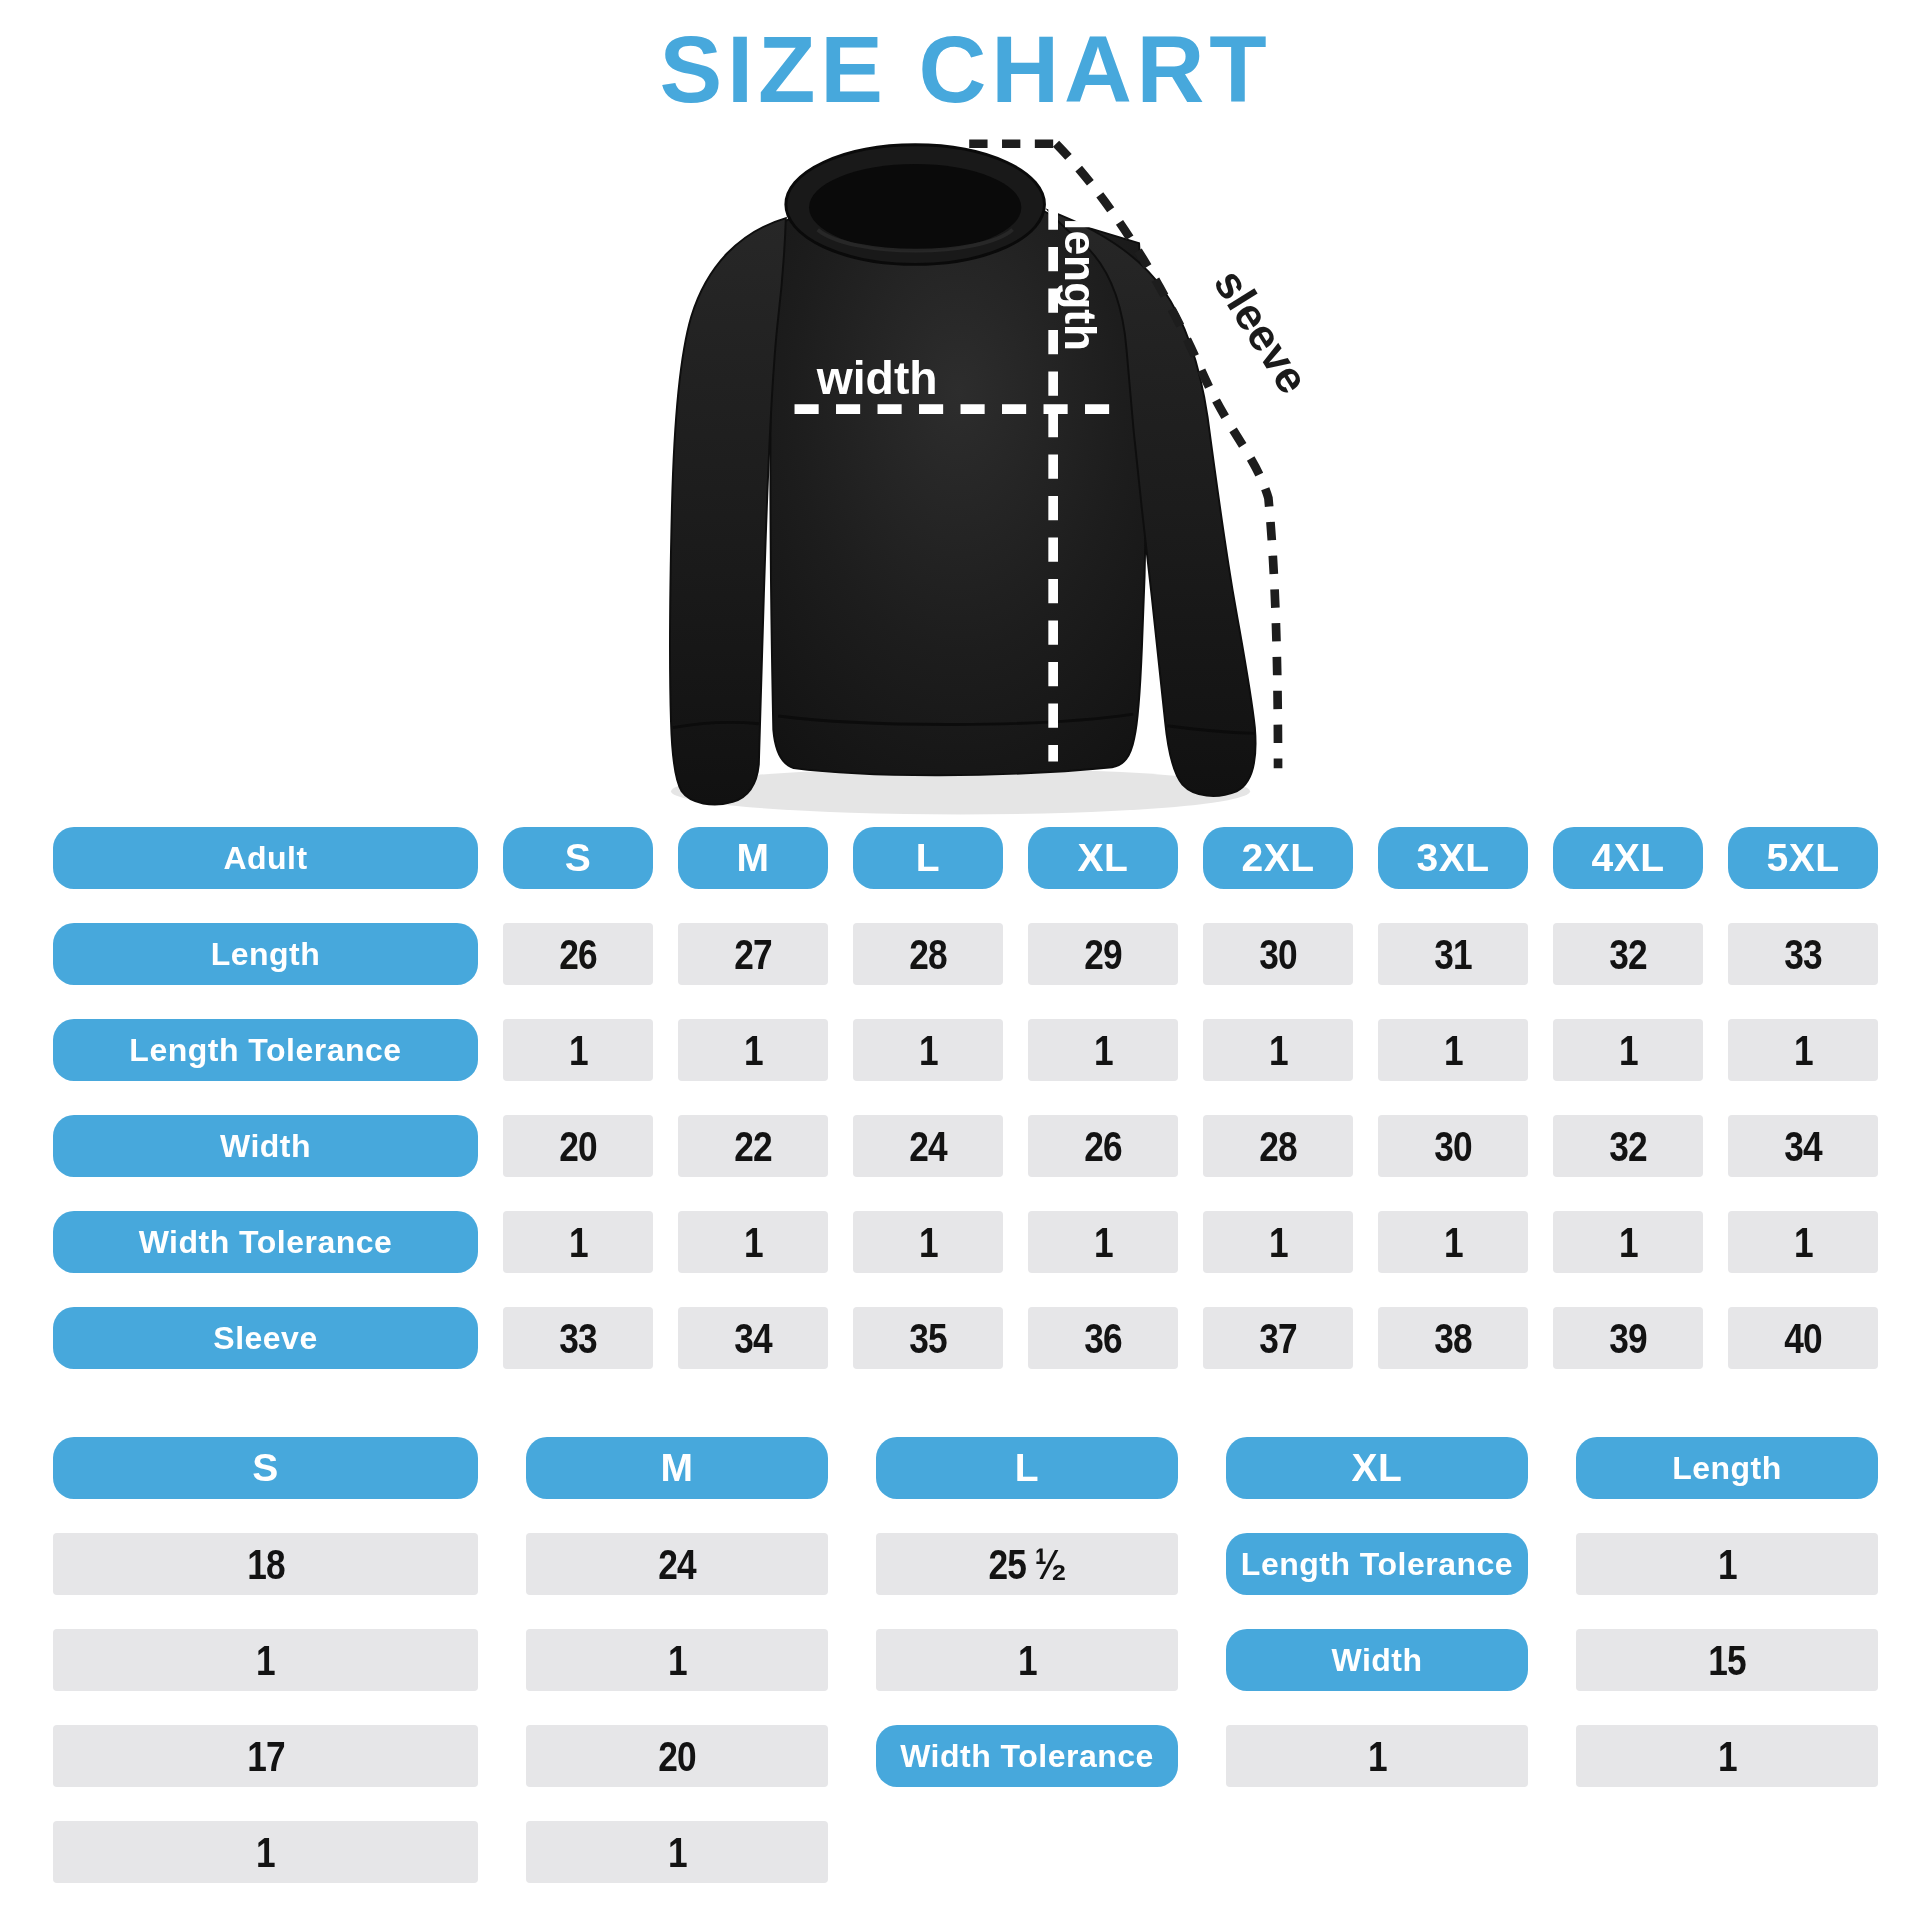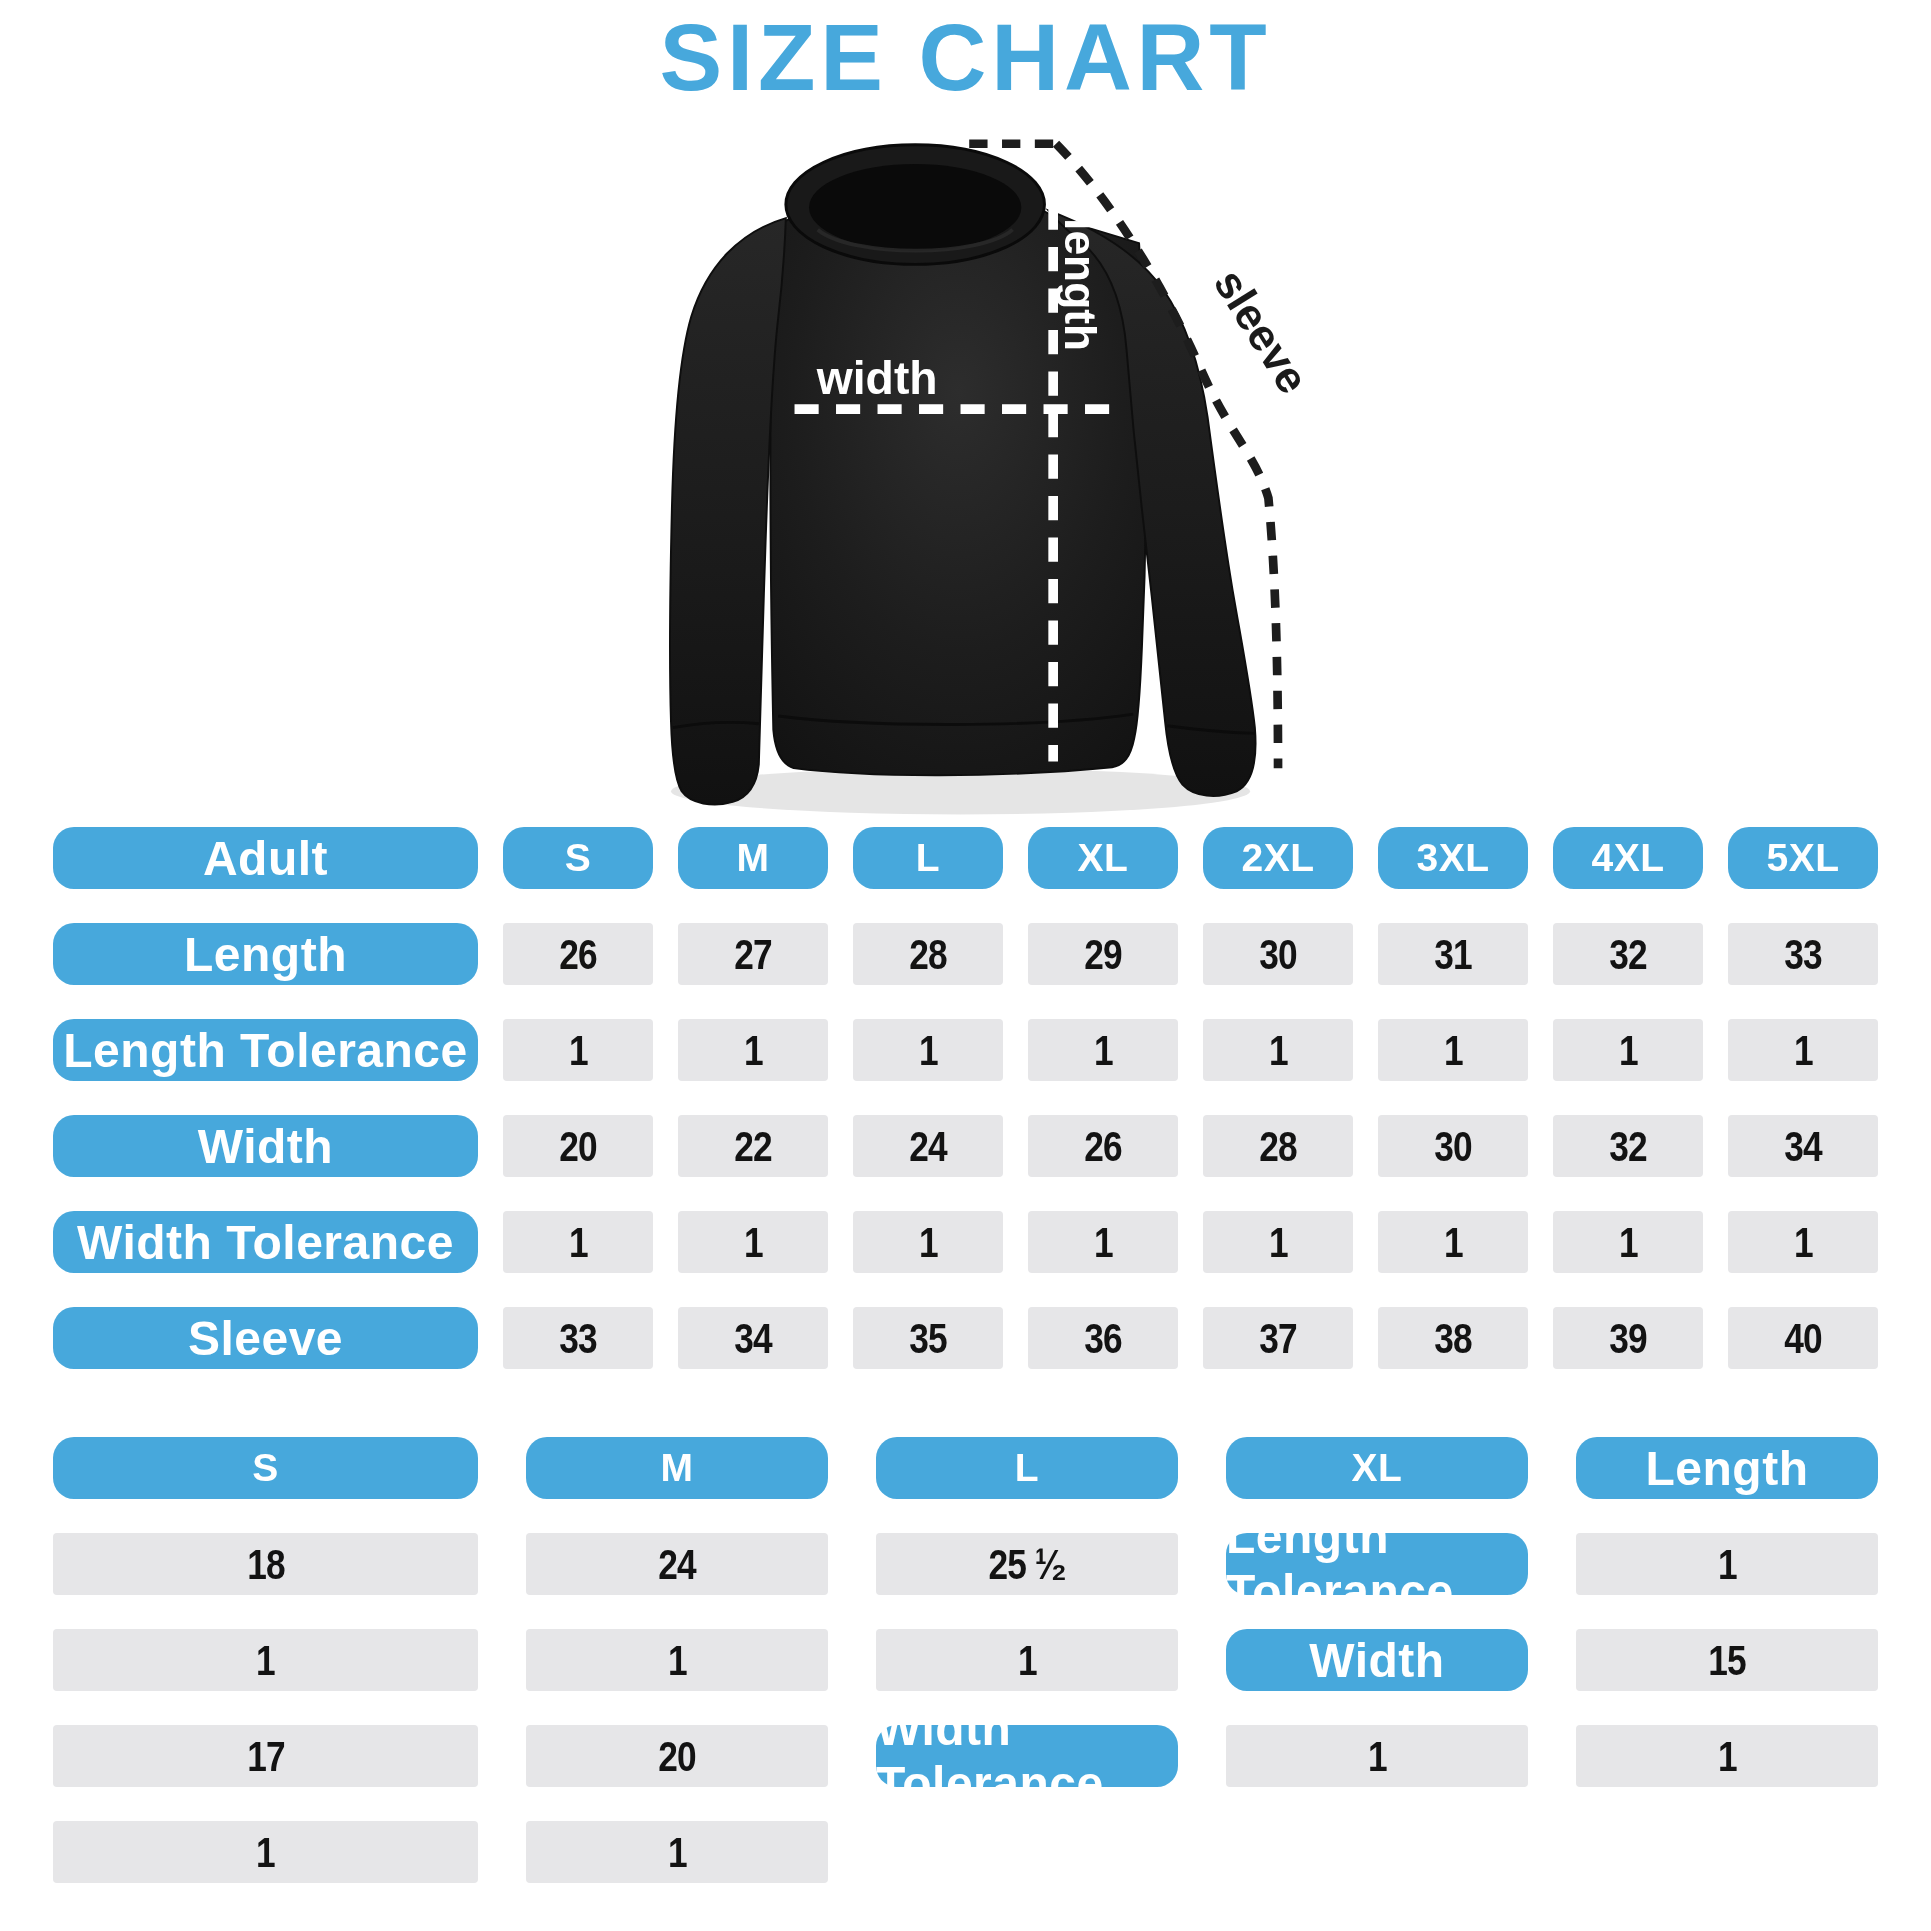--- a/index.html
+++ b/index.html
@@ -1,36 +1,36 @@
 <!DOCTYPE html>
 <html><head>
 <meta charset="utf-8">
 <style>
   html,body{margin:0;padding:0;}
   body{
     width:1931px;height:1931px;position:relative;background:#ffffff;
     font-family:"Liberation Sans","DejaVu Sans",sans-serif;overflow:hidden;
   }
   .title{
-    position:absolute;top:7px;left:0;width:1931px;margin:0;
+    position:absolute;top:19px;left:0;width:1931px;margin:0;
     text-align:center;font-size:94px;font-weight:800;letter-spacing:4.8px;
     color:#47a8dc;line-height:1.08;
   }
   .diagram{position:absolute;left:579px;top:82px;width:792px;height:801px;}
   .diagram svg{display:block;width:100%;height:100%;}
   .shirt-label{font-family:"Liberation Sans","DejaVu Sans",sans-serif;font-weight:700;}
 
   .tbl{position:absolute;left:53px;width:1825px;display:grid;
        grid-auto-rows:62px;row-gap:34px;}
   .tbl.adult{top:827px;grid-template-columns:425px repeat(8,1fr);column-gap:25px;}
   .tbl.youth{top:1437px;grid-template-columns:425px repeat(4,1fr);column-gap:48px;}
   .lbl,.hdr{
     background:#47a8dc;color:#ffffff;border-radius:21px;
     display:flex;align-items:center;justify-content:center;
-    font-weight:700;font-size:48px;letter-spacing:0.5px;
+    font-weight:700;font-size:32px;letter-spacing:0.5px;
   }
   .hdr{font-size:39px;}
   .val{
     background:#e6e6e8;border-radius:4px;color:#131313;
     display:flex;align-items:center;justify-content:center;
     font-weight:700;font-size:43px;
   }
   .val>span{display:inline-block;transform:scaleX(.82);letter-spacing:-1px;white-space:nowrap;}
 </style>
 </head>

